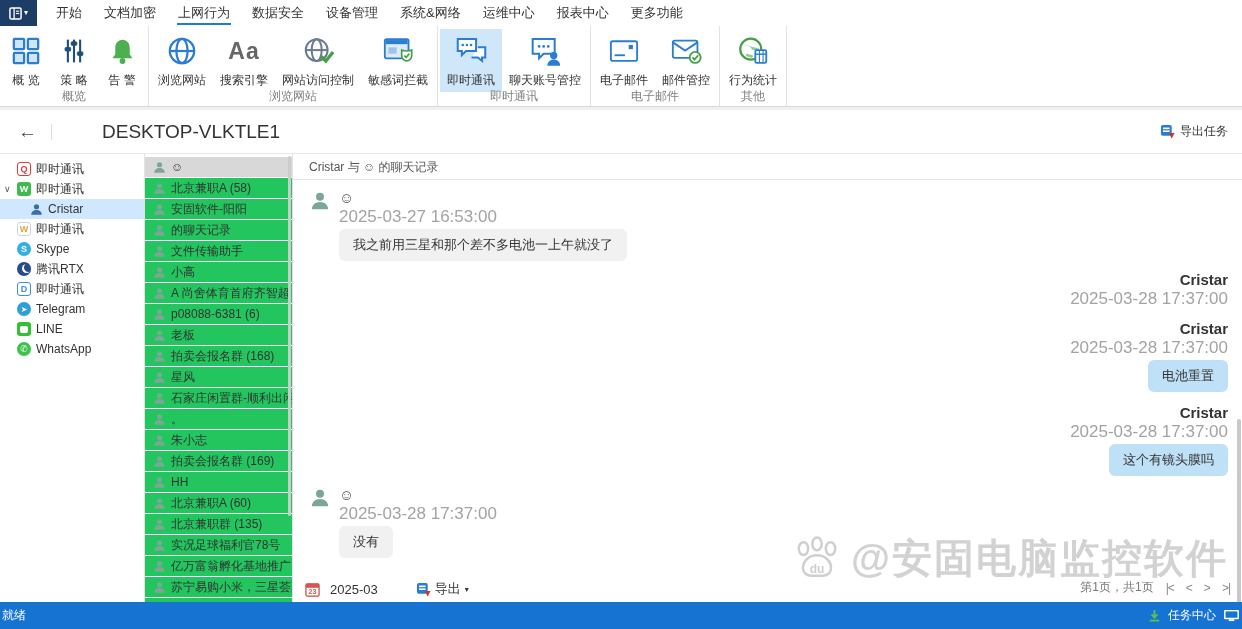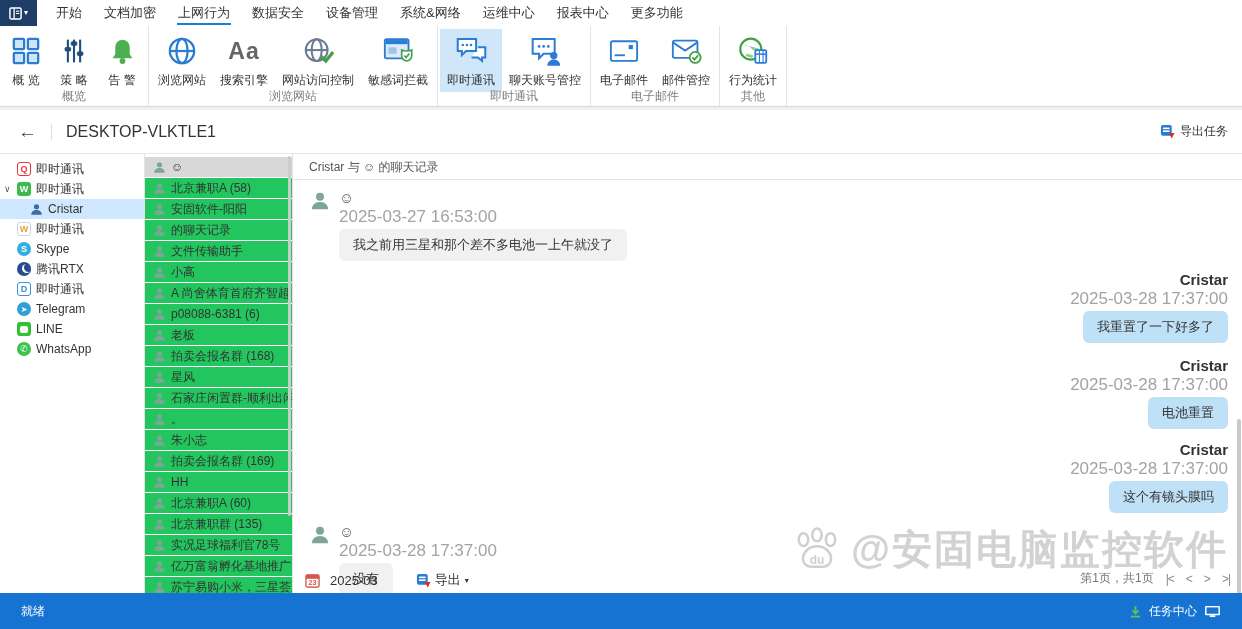--- a/index.html
+++ b/index.html
@@ -24,21 +24,21 @@
   .ricon { height:36px; display:flex; align-items:center; justify-content:center; }
   .rlabel { font-size:12px; color:#333; margin-top:3px; white-space:nowrap; }
   .rgl { position:absolute; left:0; right:0; bottom:1px; text-align:center; font-size:12px; color:#808080; }
   .aa { font-size:23px; color:#666; font-weight:bold; letter-spacing:1px; }
   .gapstrip { height:3px; background:#eef0f1; flex:0 0 auto; }
 
   
   .navbar { height:44px; background:#fff; border-bottom:1px solid #e8e8e8; display:flex; align-items:center; padding:0 14px 0 18px; flex:0 0 auto; }
   .back { font-size:19px; color:#444; cursor:pointer; line-height:1; }
   .vdiv { width:1px; height:16px; background:#ddd; margin:0 14px; }
-  .device { font-size:16px; color:#333; }
+  .device { font-size:19px; color:#333;margin-left:36px; }
   .export-task { margin-left:auto; display:flex; align-items:center; gap:5px; font-size:12px; color:#333; cursor:pointer; }
 
   
   .content { flex:1; display:flex; min-height:0; }
 
   .sidebar { width:145px; border-right:1px solid #e2e2e2; padding-top:5px; overflow:hidden; }
   .side-item { position:relative; height:20px; display:flex; align-items:center; padding-left:17px; font-size:12px; color:#333; cursor:pointer; white-space:nowrap; }
   .side-item .chev { position:absolute; left:4px; font-size:9px; color:#555; }
   .side-item.level1 { padding-left:30px; }
   .side-item.selected { background:#cfe8ff; }
@@ -93,21 +93,21 @@
   .pagination { position:absolute; right:12px; bottom:6px; display:flex; align-items:center; gap:12px; font-size:12px; color:#777; }
   .pagination .pg { color:#888; cursor:pointer; letter-spacing:-1px; }
 
   .watermark { position:absolute; right:14px; bottom:16px; display:flex; align-items:center; gap:8px; pointer-events:none; z-index:4; }
   .wm-text { font-size:40px; font-weight:bold; color:rgba(195,195,195,0.75); letter-spacing:2px; white-space:nowrap; text-shadow:1px 1px 0 #fff; }
 
   .chat-scroll { position:absolute; right:0; top:27px; bottom:0; width:6px; }
   .chat-scroll .thumb { position:absolute; top:238px; height:190px; left:1px; width:4px; background:#c9c9c9; border-radius:2px; }
 
   
-  .statusbar { height:36px; background:#1673d2; color:#fff; font-size:12px; display:flex; align-items:center; padding:0 21px; flex:0 0 auto; }
+  .statusbar { height:27px; background:#1673d2; color:#fff; font-size:12px; display:flex; align-items:center; padding:0 2px; flex:0 0 auto; }
   .sb-right { margin-left:auto; display:flex; align-items:center; gap:7px; }
   .sb-right [data-name="task-center-button"] { cursor:pointer; }
 </style>
 </head>
 <body>
 
 <div class="app" data-name="application-window">
 
   <div class="menubar" data-name="menubar">
     <div class="app-button" data-name="app-menu-button">
@@ -602,21 +602,20 @@
               </svg></div>
             <div class="body">
               <div class="sender" data-name="message-sender">☺</div>
               <div class="time" data-name="message-time">2025-03-27 16:53:00</div>
               <div class="bubble" data-name="message-bubble">我之前用三星和那个差不多电池一上午就没了</div>
             </div>
           </div>
           <div class="msg right" data-name="chat-message">
             <div class="sender" data-name="message-sender">Cristar</div>
             <div class="time" data-name="message-time">2025-03-28 17:37:00</div>
-            <div class="bubble" data-name="message-bubble">我重置了一下好多了</div>
           </div>
           <div class="msg right" data-name="chat-message">
             <div class="sender" data-name="message-sender">Cristar</div>
             <div class="time" data-name="message-time">2025-03-28 17:37:00</div>
             <div class="bubble" data-name="message-bubble">电池重置</div>
           </div>
           <div class="msg right" data-name="chat-message">
             <div class="sender" data-name="message-sender">Cristar</div>
             <div class="time" data-name="message-time">2025-03-28 17:37:00</div>
             <div class="bubble" data-name="message-bubble">这个有镜头膜吗</div>

